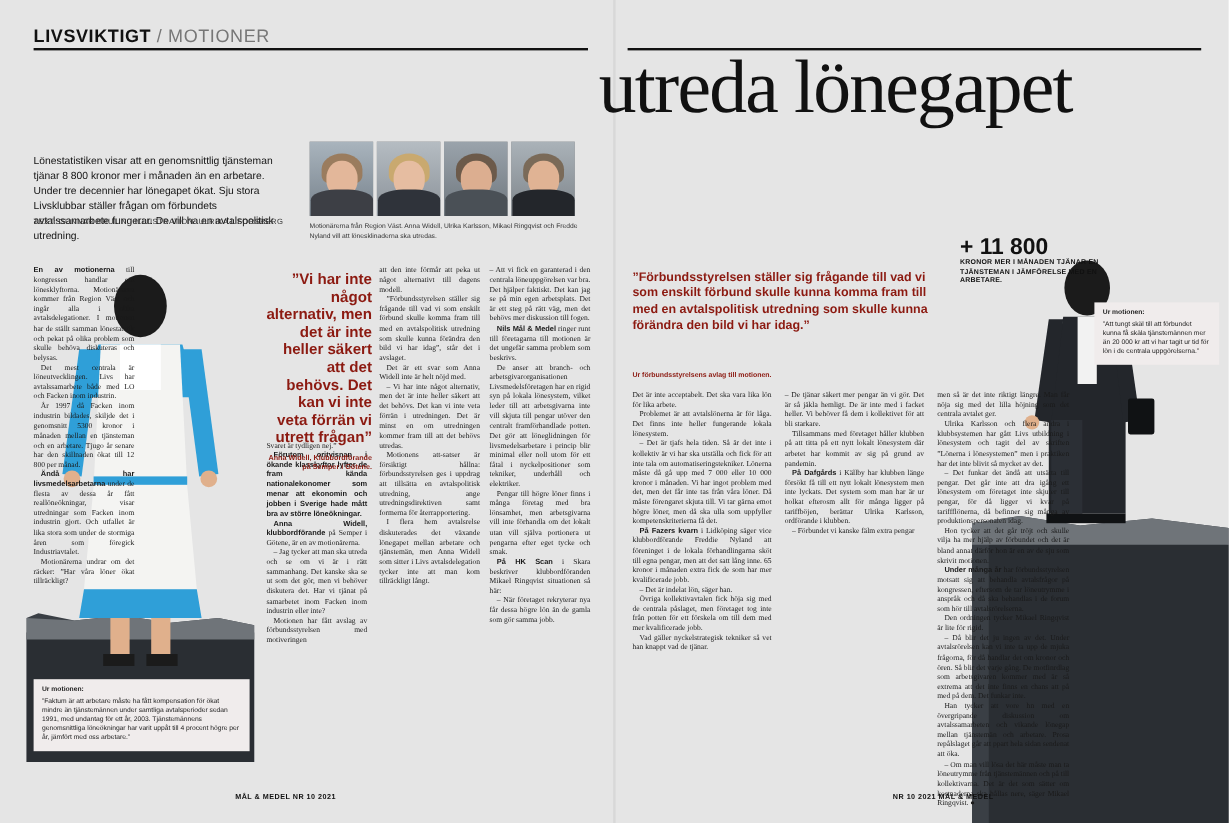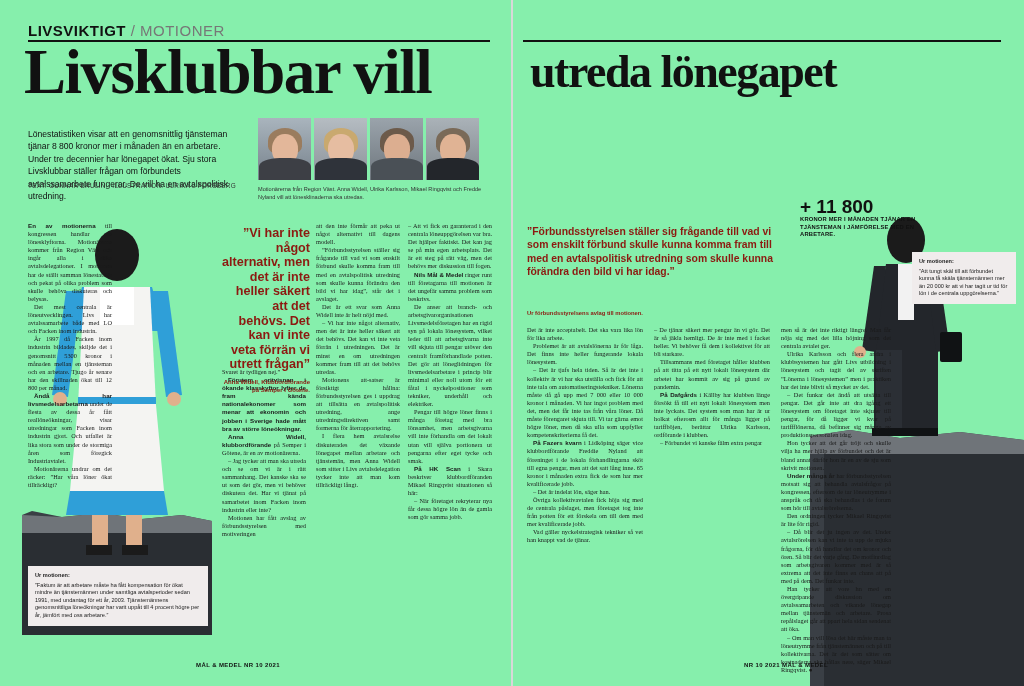--- a/index.html
+++ b/index.html
@@ -6,21 +6,21 @@
   html, body {
     margin: 0; padding: 0;
     width: 1024px; height: 686px;
     background: #ffffff;
     font-family: "Liberation Serif", serif;
     overflow: hidden;
   }
   #page {
     position: relative;
     width: 1024px; height: 686px;
-    background: #86efac;
+    background: #e5e5e5;
   }
   .gutter {
     position: absolute;
     left: 511px; top: 0;
     width: 2px; height: 686px;
     background: #d8d8d8;
   }
 
   
   .kicker {
@@ -34,24 +34,24 @@
   .headline-left {
     position: absolute; left: 24px; top: 40px;
     font-family: "Liberation Serif", serif;
     font-weight: bold;
     font-size: 63px;
     line-height: 64px;
     letter-spacing: -1.5px;
     color: #111;
   }
   .headline-right {
-    position: absolute; left: 530px; top: 40px;
+    position: absolute; left: 499px; top: 40px;
     font-family: "Liberation Serif", serif;
-    font-weight: bold;
-    font-size: 46px;
+    font-weight: normal;
+    font-size: 63px;
     line-height: 64px;
     letter-spacing: -1.5px;
     color: #111;
   }
 
   .standfirst {
     position: absolute; left: 28px; top: 128px; width: 218px;
     font-family: "Liberation Sans", sans-serif;
     font-size: 8.6px; line-height: 12.4px;
     color: #111;
@@ -196,21 +196,20 @@
 
 <div id="page">
 
   <div class="gutter"></div>
 
   <div class="kicker">
     <span>LIVSVIKTIGT</span><span class="sub"> / </span><span class="sub">MOTIONER</span>
   </div>
   <div style="position:absolute;left:28px;top:40px;width:462px;height:2px;background:#111;"></div>
 
-  <div class="headline-left">Livsklubbar vill</div>
 
   <div class="standfirst">Lönestatistiken visar att en genomsnittlig tjänsteman tjänar 8 800 kronor mer i månaden än en arbetare. Under tre decennier har lönegapet ökat. Sju stora Livsklubbar ställer frågan om förbundets avtalssamarbete fungerar. De vill ha en avtalspolitisk utredning.</div>
   <div class="byline">TEXT: GUNNAR BRULIN · ILLUSTRATION: ULRIKA L FORSBERG</div>
 
   <div class="photos">
     <div class="photo p1">
         <div class="bg"></div>
         <div class="hair"></div>
         <div class="face"></div>
         <div class="body"></div>

